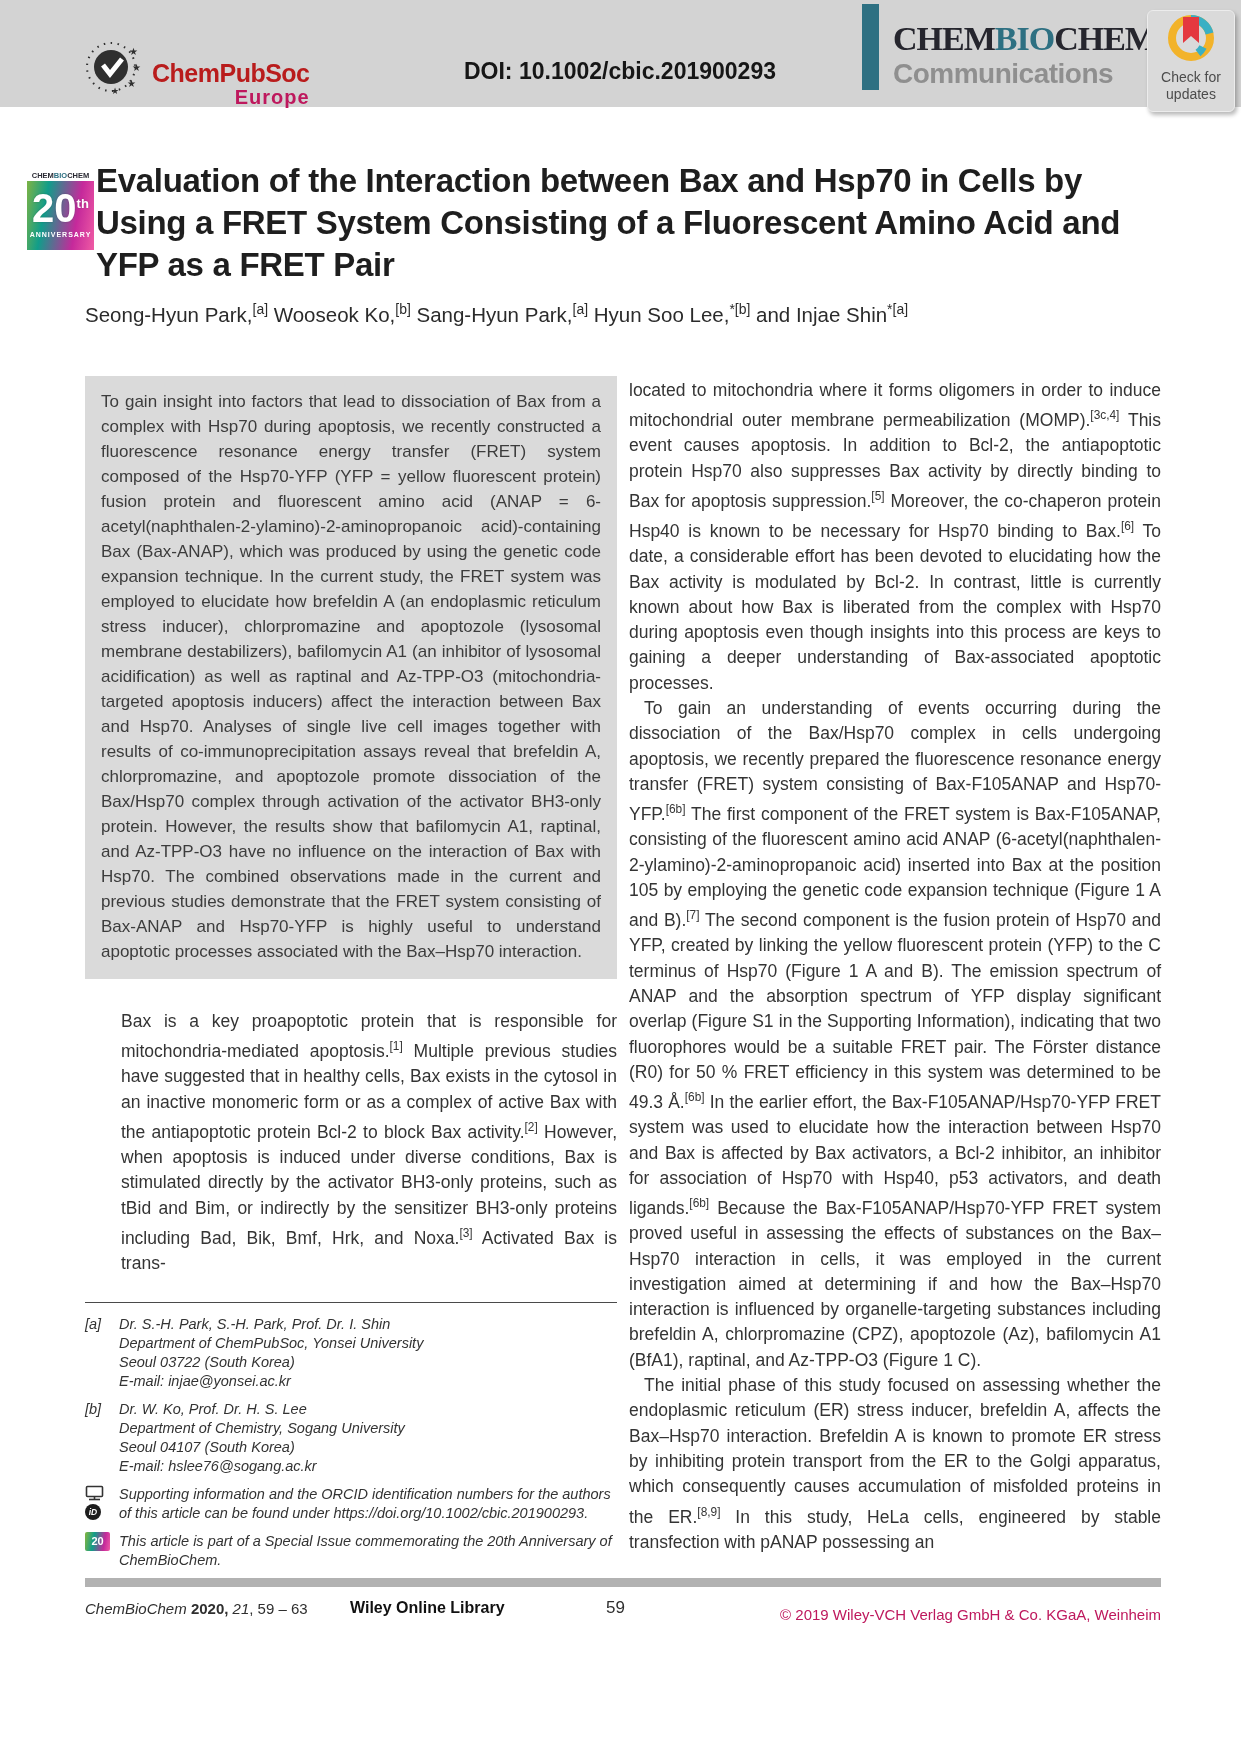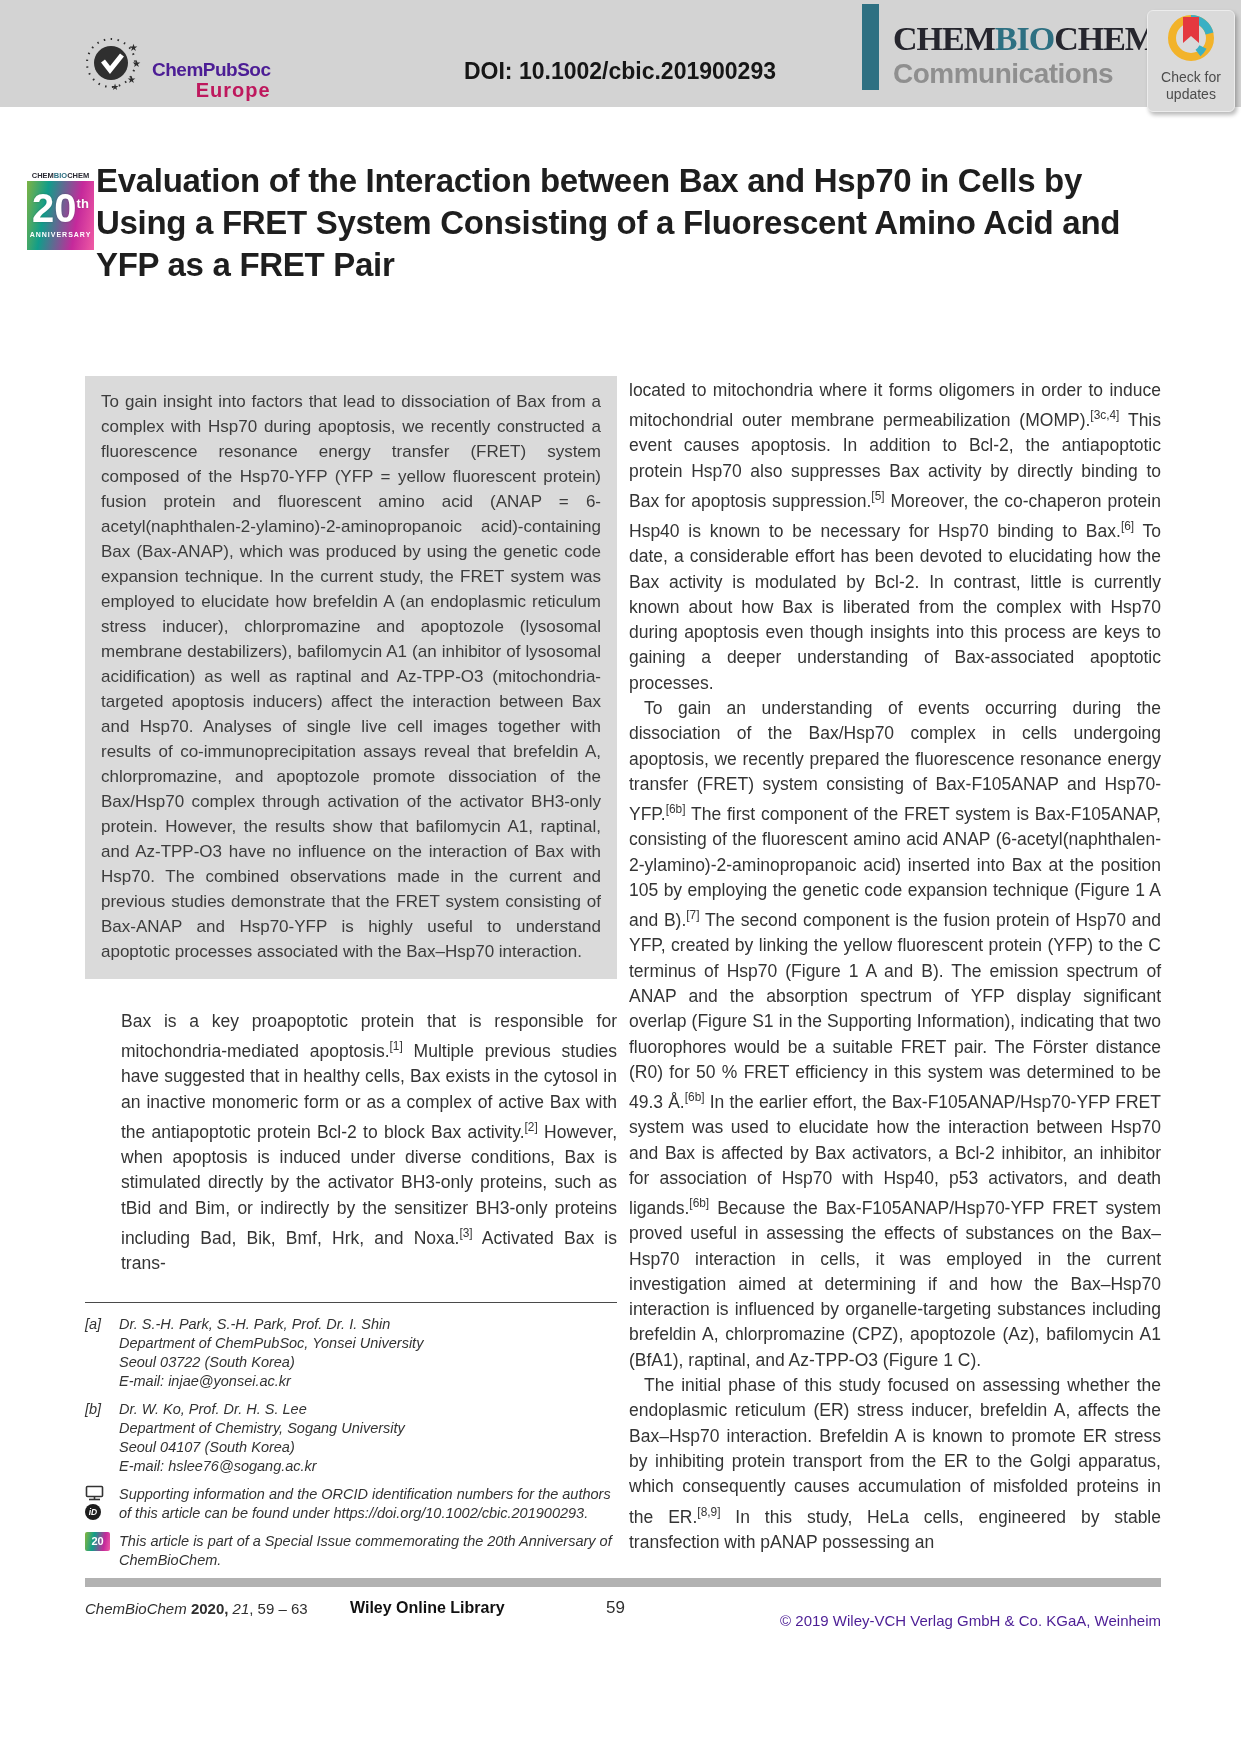--- a/index.html
+++ b/index.html
@@ -3,21 +3,21 @@
 <meta charset="utf-8">
 <style>
   * { box-sizing: border-box; margin: 0; padding: 0; }
   body { background: #ffffff; font-family: "Liberation Sans", sans-serif; }
   .page { position: relative; width: 1241px; height: 1754px; background: #ffffff; overflow: hidden; margin: 0 auto; }
 
   
   .masthead-bar { position: absolute; left: 0; top: 0; width: 1241px; height: 107px; background: #d3d3d3; }
   .pubsoc { position: absolute; left: 84px; top: 24px; display: flex; align-items: center; }
   .pubsoc-text { margin-left: 10px; text-align: right; }
-  .pubsoc-name { font-size: 19px; font-weight: bold; color: #4c1d95; letter-spacing: -0.5px; margin-top: 35px; }
+  .pubsoc-name { font-size: 25px; font-weight: bold; color: #b91c1c; letter-spacing: -0.5px; margin-top: 35px; }
   .pubsoc-region { font-size: 20px; font-weight: bold; color: #be185d; letter-spacing: 1px; margin-top: -2px; }
   .doi { position: absolute; left: 340px; top: 58px; width: 560px; text-align: center; font-size: 23px; font-weight: bold; color: #161616; }
   .teal-bar { position: absolute; left: 862px; top: 4px; width: 17px; height: 86px; background: #2e7082; }
   .journal-brand-text { position: absolute; left: 893px; top: 20px; }
   .journal-name { font-family: "Liberation Serif", serif; font-weight: bold; font-size: 34px; color: #26262e; letter-spacing: -1px; white-space: nowrap; }
   .journal-name .bio { color: #2e7082; }
   .journal-sub { font-size: 28px; font-weight: bold; color: #8f8f8f; margin-top: 0px; letter-spacing: -0.5px; }
   .check-badge { position: absolute; left: 1147px; top: 10px; width: 88px; height: 102px; background: #dadada; border: 1px solid #ececec; border-radius: 6px; box-shadow: 2px 3px 4px rgba(0,0,0,0.28); text-align: center; padding-top: 0; cursor: pointer; }
   .check-text { font-size: 14px; line-height: 17px; color: #4c4c4c; margin-top: 2px; }
 
@@ -50,21 +50,21 @@
   .orcid-dot { width: 16px; height: 16px; border-radius: 50%; background: #1d1d1d; color: #ffffff; font-size: 8.5px; font-weight: bold; text-align: center; line-height: 16px; font-style: italic; }
   .mini20 { width: 25px; height: 19px; border-radius: 2px; background: linear-gradient(100deg, #86b53e, #119d8a 35%, #c5299b 75%, #f05ba4); color: #fff; font-size: 11px; font-weight: bold; text-align: center; line-height: 19px; }
 
   
   .footer-bar { position: absolute; left: 85px; top: 1578px; width: 1076px; height: 9px; background: #b2b2b2; }
   .footer { position: absolute; left: 85px; top: 1598px; width: 1076px; height: 24px; font-size: 15px; color: #2f2f2f; }
   .footer .cite { position: absolute; left: 0; top: 2px; }
   .footer .cite i { font-style: italic; }
   .footer .library { position: absolute; left: 265px; top: 1px; font-size: 16px; font-weight: bold; color: #111; }
   .footer .pageno { position: absolute; left: 500px; top: 0; width: 40px; text-align: right; font-size: 17px; }
-  .footer .copyright { position: absolute; right: 0; top: 14px; color: #4c1d95; }
+  .footer .copyright { position: absolute; right: 0; top: 8px; color: #be185d; }
 </style>
 </head>
 <body>
 
 <div class="page">
 
   <div class="masthead-bar">
     <div class="pubsoc">
       <svg width="58" height="58" viewBox="0 0 58 58">
         <circle cx="27" cy="29" r="24" fill="none" stroke="#2f2f2f" stroke-width="2" stroke-dasharray="1.5 5.5"></circle>
@@ -103,20 +103,21 @@
     </div>
   </div>
 
   <div class="badge20">
     <div class="badge20-top"><span>CHEM</span><span class="teal">BIO</span><span>CHEM</span></div>
     <div class="badge20-main"><span>20</span><span class="badge20-th">th</span></div>
     <div class="badge20-anniv">ANNIVERSARY</div>
   </div>
 
   <h1 class="title">Evaluation of the Interaction between Bax and Hsp70 in Cells by Using a FRET System Consisting of a Fluorescent Amino Acid and YFP as a FRET Pair</h1>
+  <div class="authors">Seong-Hyun Park,<sup>[a]</sup> Wooseok Ko,<sup>[b]</sup> Sang-Hyun Park,<sup>[a]</sup> Hyun Soo Lee,<sup>*[b]</sup> and Injae Shin<sup>*[a]</sup></div>
 
   <div class="col-left">
     <div class="abstract-box">
       <p>To gain insight into factors that lead to dissociation of Bax from a complex with Hsp70 during apoptosis, we recently constructed a fluorescence resonance energy transfer (FRET) system composed of the Hsp70-YFP (YFP = yellow fluorescent protein) fusion protein and fluorescent amino acid (ANAP = 6-acetyl(naphthalen-2-ylamino)-2-aminopropanoic acid)-containing Bax (Bax-ANAP), which was produced by using the genetic code expansion technique. In the current study, the FRET system was employed to elucidate how brefeldin A (an endoplasmic reticulum stress inducer), chlorpromazine and apoptozole (lysosomal membrane destabilizers), bafilomycin A1 (an inhibitor of lysosomal acidification) as well as raptinal and Az-TPP-O3 (mitochondria-targeted apoptosis inducers) affect the interaction between Bax and Hsp70. Analyses of single live cell images together with results of co-immunoprecipitation assays reveal that brefeldin A, chlorpromazine, and apoptozole promote dissociation of the Bax/Hsp70 complex through activation of the activator BH3-only protein. However, the results show that bafilomycin A1, raptinal, and Az-TPP-O3 have no influence on the interaction of Bax with Hsp70. The combined observations made in the current and previous studies demonstrate that the FRET system consisting of Bax-ANAP and Hsp70-YFP is highly useful to understand apoptotic processes associated with the Bax–Hsp70 interaction.</p>
     </div>
     <p class="bodytext">Bax is a key proapoptotic protein that is responsible for mitochondria-mediated apoptosis.<sup>[1]</sup> Multiple previous studies have suggested that in healthy cells, Bax exists in the cytosol in an inactive monomeric form or as a complex of active Bax with the antiapoptotic protein Bcl-2 to block Bax activity.<sup>[2]</sup> However, when apoptosis is induced under diverse conditions, Bax is stimulated directly by the activator BH3-only proteins, such as tBid and Bim, or indirectly by the sensitizer BH3-only proteins including Bad, Bik, Bmf, Hrk, and Noxa.<sup>[3]</sup> Activated Bax is trans-</p>
 
     <div class="footnotes">
       <div class="fn-row">
         <div class="fn-marker">[a]</div>

